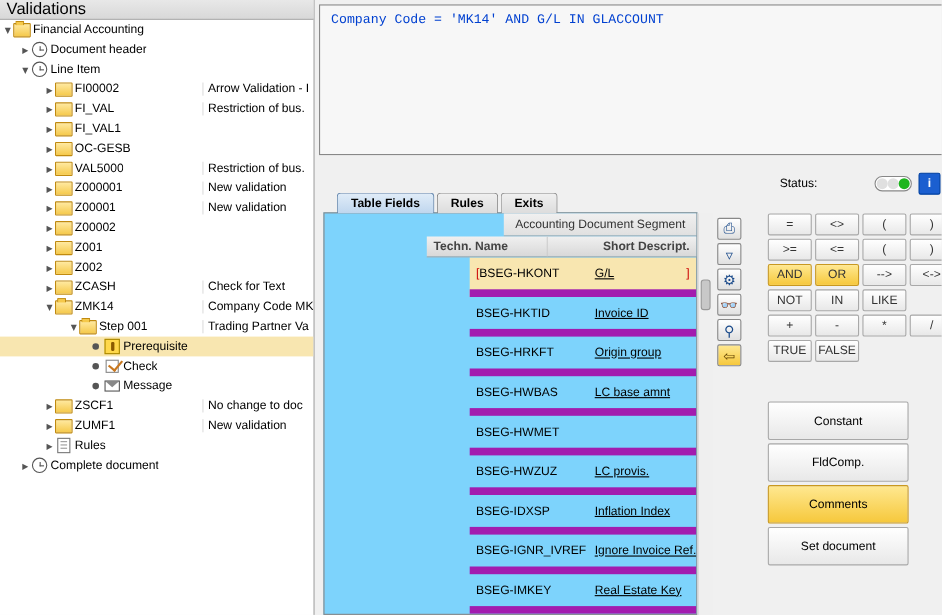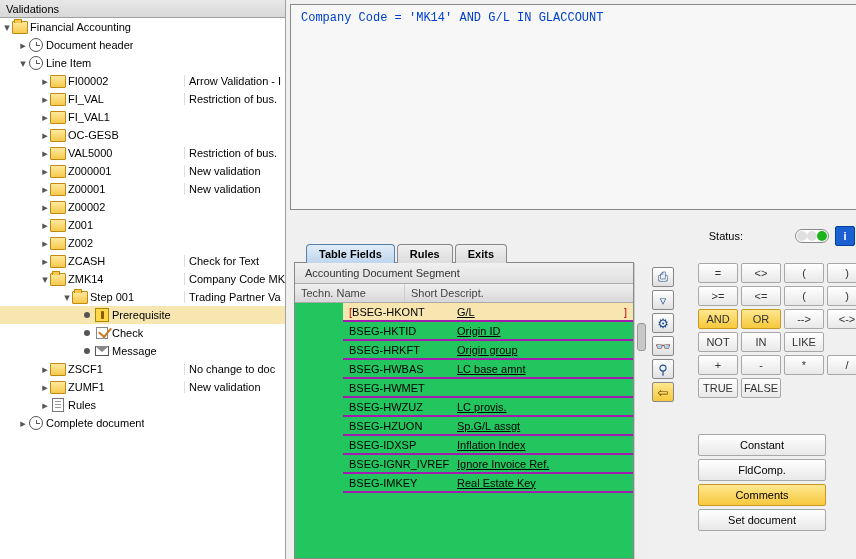--- a/index.html
+++ b/index.html
@@ -1,20 +1,20 @@
 <!DOCTYPE html>
 <html><head>
 <meta charset="utf-8">
 <style>
   * { box-sizing: border-box; margin: 0; padding: 0; font-family: Arial, sans-serif; font-size: 11px; }
   body { background: #f0f0f0; width: 856px; height: 559px; overflow: hidden; display: flex; }
   
   
   .left-panel { width: 310px; border-right: 1px solid #a0a0a0; display: flex; flex-direction: column; background: #fff; }
-  .panel-header { background: linear-gradient(#e8e8e8,#d8d8d8); padding: 2px 6px; font-size: 11px; border-bottom: 1px solid #a0a0a0; height: 18px; display: flex; align-items: center; }
+  .panel-header { background: linear-gradient(#e8e8e8,#d8d8d8); padding: 2px 6px; font-size: 15px; border-bottom: 1px solid #a0a0a0; height: 18px; display: flex; align-items: center; }
   .tree-container { display: flex; flex-direction: column; overflow: hidden; flex: 1; }
   .tree { overflow-y: auto; flex: 1; }
   .tree-row { display: flex; align-items: center; height: 18px; padding-right: 4px; }
   .tree-row.selected { background: #f8e6b0; }
   .indent-0 { padding-left: 2px; }
   .indent-1 { padding-left: 18px; }
   .indent-2 { padding-left: 40px; }
   .indent-3 { padding-left: 62px; }
   .indent-4 { padding-left: 80px; }
   .tree-icon { width: 16px; height: 14px; display: inline-flex; align-items: center; justify-content: center; margin-right: 2px; flex-shrink: 0; }
@@ -41,28 +41,28 @@
   
   
   .right-panel { flex:1; display:flex; flex-direction:column; }
   .formula-area { border:1px solid #888; margin:4px; height:206px; padding:6px 10px; font-family: 'Courier New', monospace; font-size:12px; color:#0040d0; background:#f7f7f7; }
   
   .tabs-row { display:flex; align-items:flex-end; margin-left:20px; margin-top:30px; }
   .tab { padding:3px 12px; border:1px solid #888; border-bottom:none; background:linear-gradient(#f0f0f0,#dcdcdc); border-radius:4px 4px 0 0; margin-right:2px; cursor:pointer; position:relative; }
   .tab.active { background:linear-gradient(#e0ecf8,#bfd6ee); border-color:#5a7fa8; z-index:2; }
   
   .mid-section { display:flex; padding-left:8px; flex:1; }
-  .table-zone { width:340px; border:1px solid #888; background:#22c55e; display:flex; flex-direction:column; margin-top:-1px; }
+  .table-zone { width:340px; border:1px solid #888; background:#7dd3fc; display:flex; flex-direction:column; margin-top:-1px;align-items:flex-end; }
   .table-title { padding:4px 10px; background:linear-gradient(#f0f0f0,#e0e0e0); border-bottom:1px solid #aaa; color:#333; }
   .table-headers { display:flex; background:linear-gradient(#f0f0f0,#d8d8d8); border-bottom:1px solid #aaa; }
-  .table-headers div { padding:3px 6px; color:#444; }
+  .table-headers div { padding:3px 6px; color:#444;font-weight:bold; }
   .th1 { width:110px; border-right:1px solid #ccc; }
-  .th2 { flex:1; }
+  .th2 { flex:1;margin-left:44px; }
   .table-body { flex:1; overflow:hidden; }
-  .table-row { display:flex; height:19px; align-items:center; border-bottom:2px solid #a21caf;margin-left:48px; }
+  .table-row { display:flex; height:36px; align-items:center; border-bottom:7px solid #a21caf;margin-left:48px; }
   .table-row.sel { background:#f8e6b0; }
   .td1 { width:110px; padding-left:6px; }
   .td2 { flex:1; padding-left:4px;text-decoration:underline; }
   .bracket-l { color:#c00; }
   .bracket-r { color:#c00; }
   
   .toolbar-v { width:26px; display:flex; flex-direction:column; gap:3px; padding-top:4px; margin-left:4px; }
   .tb-btn { width:22px; height:20px; border:1px solid #888; background:linear-gradient(#fff,#e0e0e0); border-radius:2px; display:flex; align-items:center; justify-content:center; font-size:13px; cursor:pointer; color:#1a4a8a; }
   .tb-btn.yellow { background:linear-gradient(#ffe890,#f6c83c); color:#604000; }
   
@@ -72,21 +72,21 @@
   .led { width:10px;height:10px;border-radius:50%; }
   .led.r{background:#e0e0e0;} .led.g{background:#1db51d;}
   .info-btn { width:20px;height:20px;border:1px solid #0040a0;background:#1b5fd0;color:#fff;font-weight:bold;display:flex;align-items:center;justify-content:center;border-radius:2px; cursor:pointer; margin-left:auto; margin-right:6px; }
   
   .op-grid { display:grid; grid-template-columns: repeat(4, 40px); gap:3px; margin-bottom:3px; }
   .op-btn { height:20px; border:1px solid #a8a8a8; background:linear-gradient(#fff,#e8e8e8); border-radius:2px; display:flex; align-items:center; justify-content:center; cursor:pointer; font-size:11px; color:#333; }
   .op-btn.yellow { background:linear-gradient(#ffe890,#f6c83c); border-color:#c89820; }
   .op-row { display:flex; gap:3px; margin-bottom:3px; }
   
   .action-btns { margin-top:36px; display:flex; flex-direction:column; gap:3px; }
-  .act-btn { width:128px; height:22px; border:1px solid #a8a8a8; background:linear-gradient(#fff,#e8e8e8); border-radius:2px; display:flex; align-items:center; justify-content:center; cursor:pointer; }
+  .act-btn { width:128px; height:35px; border:1px solid #a8a8a8; background:linear-gradient(#fff,#e8e8e8); border-radius:2px; display:flex; align-items:center; justify-content:center; cursor:pointer; }
   .act-btn.yellow { background:linear-gradient(#ffe890,#f6c83c); border-color:#c89820; }
   
   .scroll-track { width:14px; background:#efefef; border-left:1px solid #ccc; position:relative; }
   .scroll-thumb { position:absolute; top:60px; left:2px; width:9px; height:28px; background:#c8c8c8; border:1px solid #999; border-radius:3px; }
 </style>
 </head>
 <body>
 
 <div class="left-panel">
   <div class="panel-header">Validations</div>
@@ -339,40 +339,36 @@
         <div class="th1">Techn. Name</div>
         <div class="th2">Short Descript.</div>
       </div>
       <div class="table-body" id="table-body">
           <div class="table-row sel">
             <div class="td1"><span class="bracket-l">[</span>BSEG-HKONT</div>
             <div class="td2">G/L<span class="bracket-r" style="float:right;margin-right:6px">]</span></div>
           </div>
           <div class="table-row">
             <div class="td1">BSEG-HKTID</div>
-            <div class="td2">Origin ID</div>
+            <div class="td2">Invoice ID</div>
           </div>
           <div class="table-row">
             <div class="td1">BSEG-HRKFT</div>
             <div class="td2">Origin group</div>
           </div>
           <div class="table-row">
             <div class="td1">BSEG-HWBAS</div>
             <div class="td2">LC base amnt</div>
           </div>
           <div class="table-row">
             <div class="td1">BSEG-HWMET</div>
           </div>
           <div class="table-row">
             <div class="td1">BSEG-HWZUZ</div>
             <div class="td2">LC provis.</div>
-          </div>
-          <div class="table-row">
-            <div class="td1">BSEG-HZUON</div>
-            <div class="td2">Sp.G/L assgt</div>
           </div>
           <div class="table-row">
             <div class="td1">BSEG-IDXSP</div>
             <div class="td2">Inflation Index</div>
           </div>
           <div class="table-row">
             <div class="td1">BSEG-IGNR_IVREF</div>
             <div class="td2">Ignore Invoice Ref.</div>
           </div>
           <div class="table-row">

